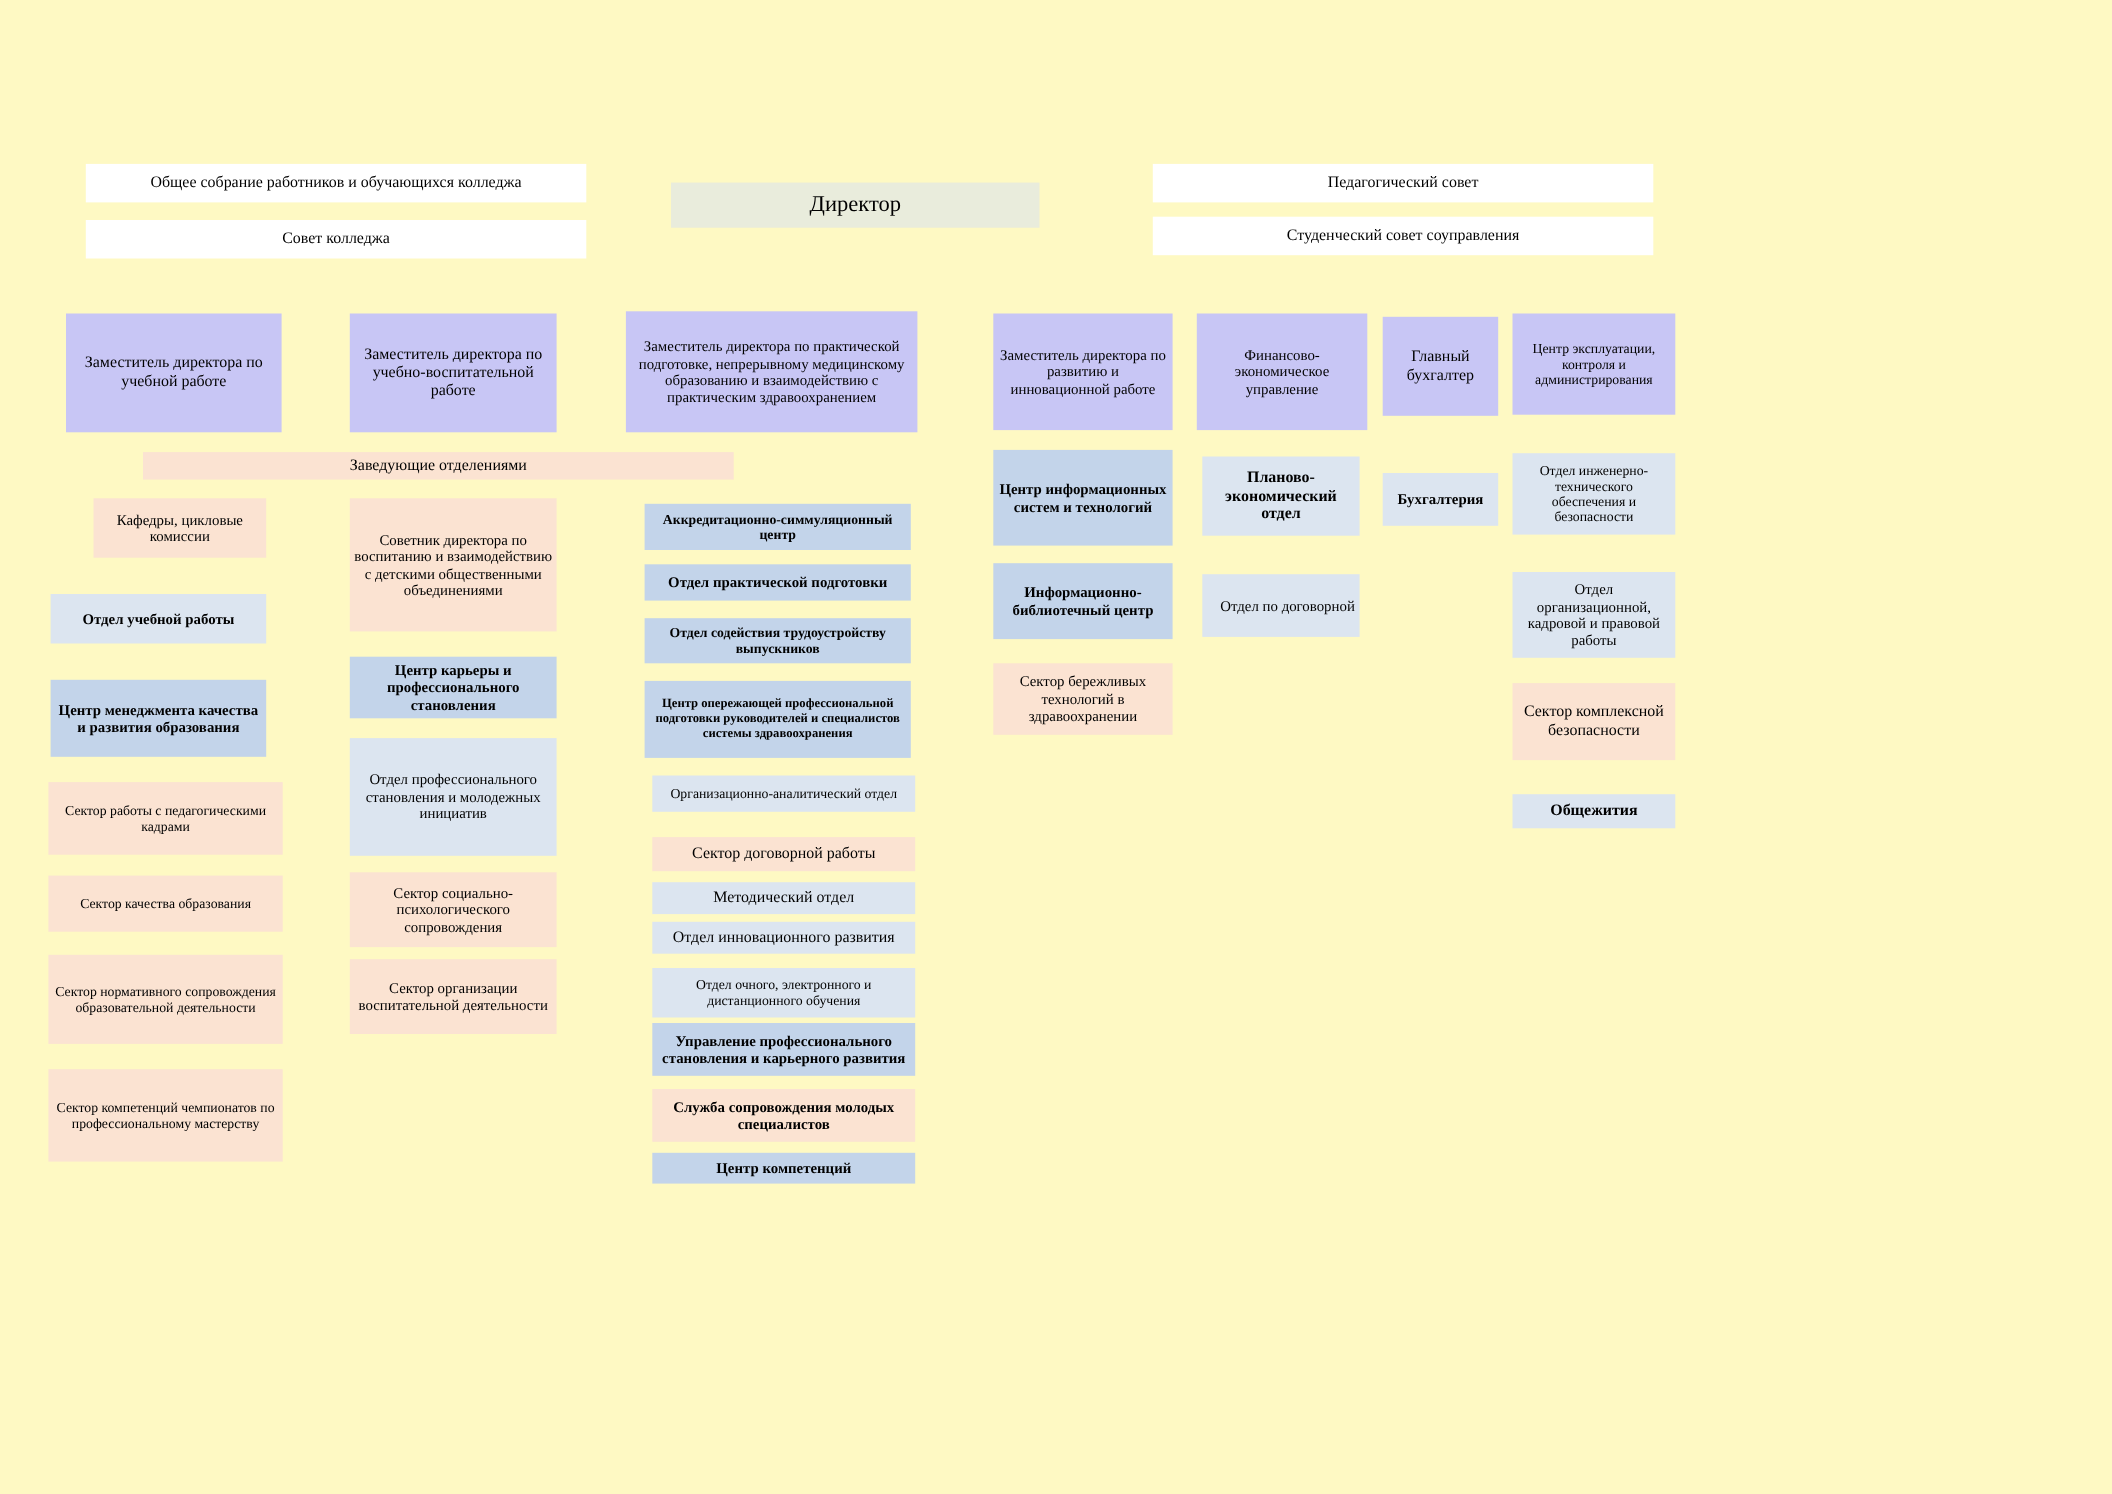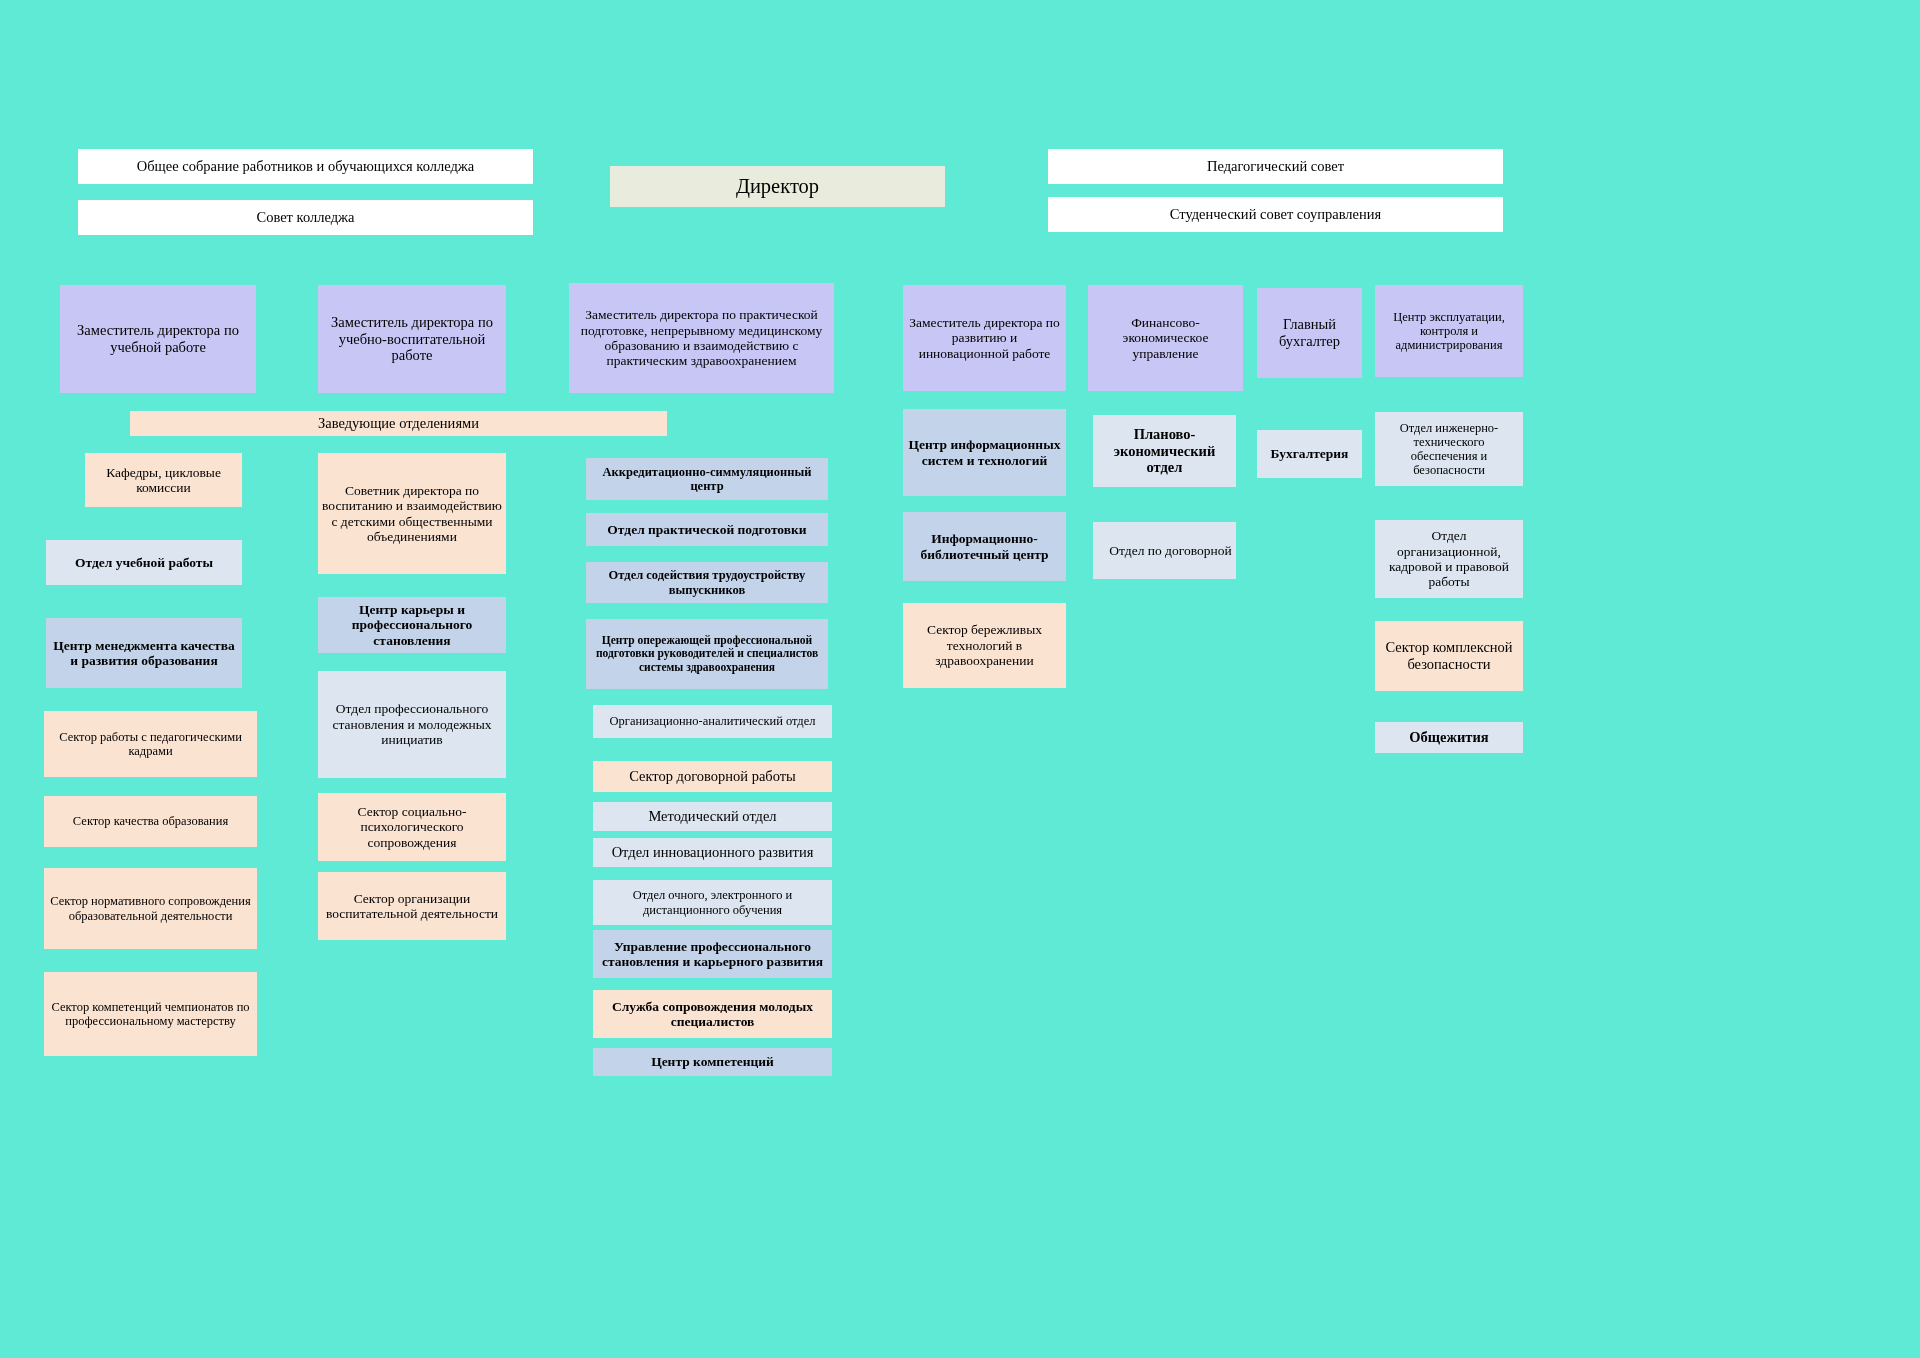--- a/index.html
+++ b/index.html
@@ -11,21 +11,21 @@
     width: 1920px;
     height: 1358px;
     position: relative;
     font-family: "Liberation Serif", "DejaVu Serif", serif;
     overflow: hidden;
   }
   #canvas {
     position: relative;
     width: 1920px;
     height: 1358px;
-    background: #5eead4;
+    background: #fef9c3;
   }
   .node {
     position: absolute;
     box-sizing: border-box;
     display: flex;
     align-items: center;
     justify-content: center;
     text-align: center;
     color: #000000;
     line-height: 1.14;
@@ -191,21 +191,21 @@
   </div>
 
   <div class="node f-blue s13 bold" style="left:903px; top:409px; width:163px; height:87px;">
     <span>Центр информационных систем и технологий</span>
   </div>
 
   <div class="node f-blue s13 bold" style="left:903px; top:512px; width:163px; height:69px;">
     <span>Информационно-библиотечный центр</span>
   </div>
 
-  <div class="node f-peach s13" style="left:903px; top:603px; width:163px; height:85px;">
+  <div class="node f-peach s13" style="left:903px; top:603px; width:163px; height:65px;">
     <span>Сектор бережливых технологий в здравоохранении</span>
   </div>
 
   <div class="node f-purple s13" style="left:1088px; top:285px; width:155px; height:106px;">
     <span>Финансово-экономическое управление</span>
   </div>
 
   <div class="node f-pale s14 bold" style="left:1093px; top:415px; width:143px; height:72px;">
     <span>Планово-экономический отдел</span>
   </div>

